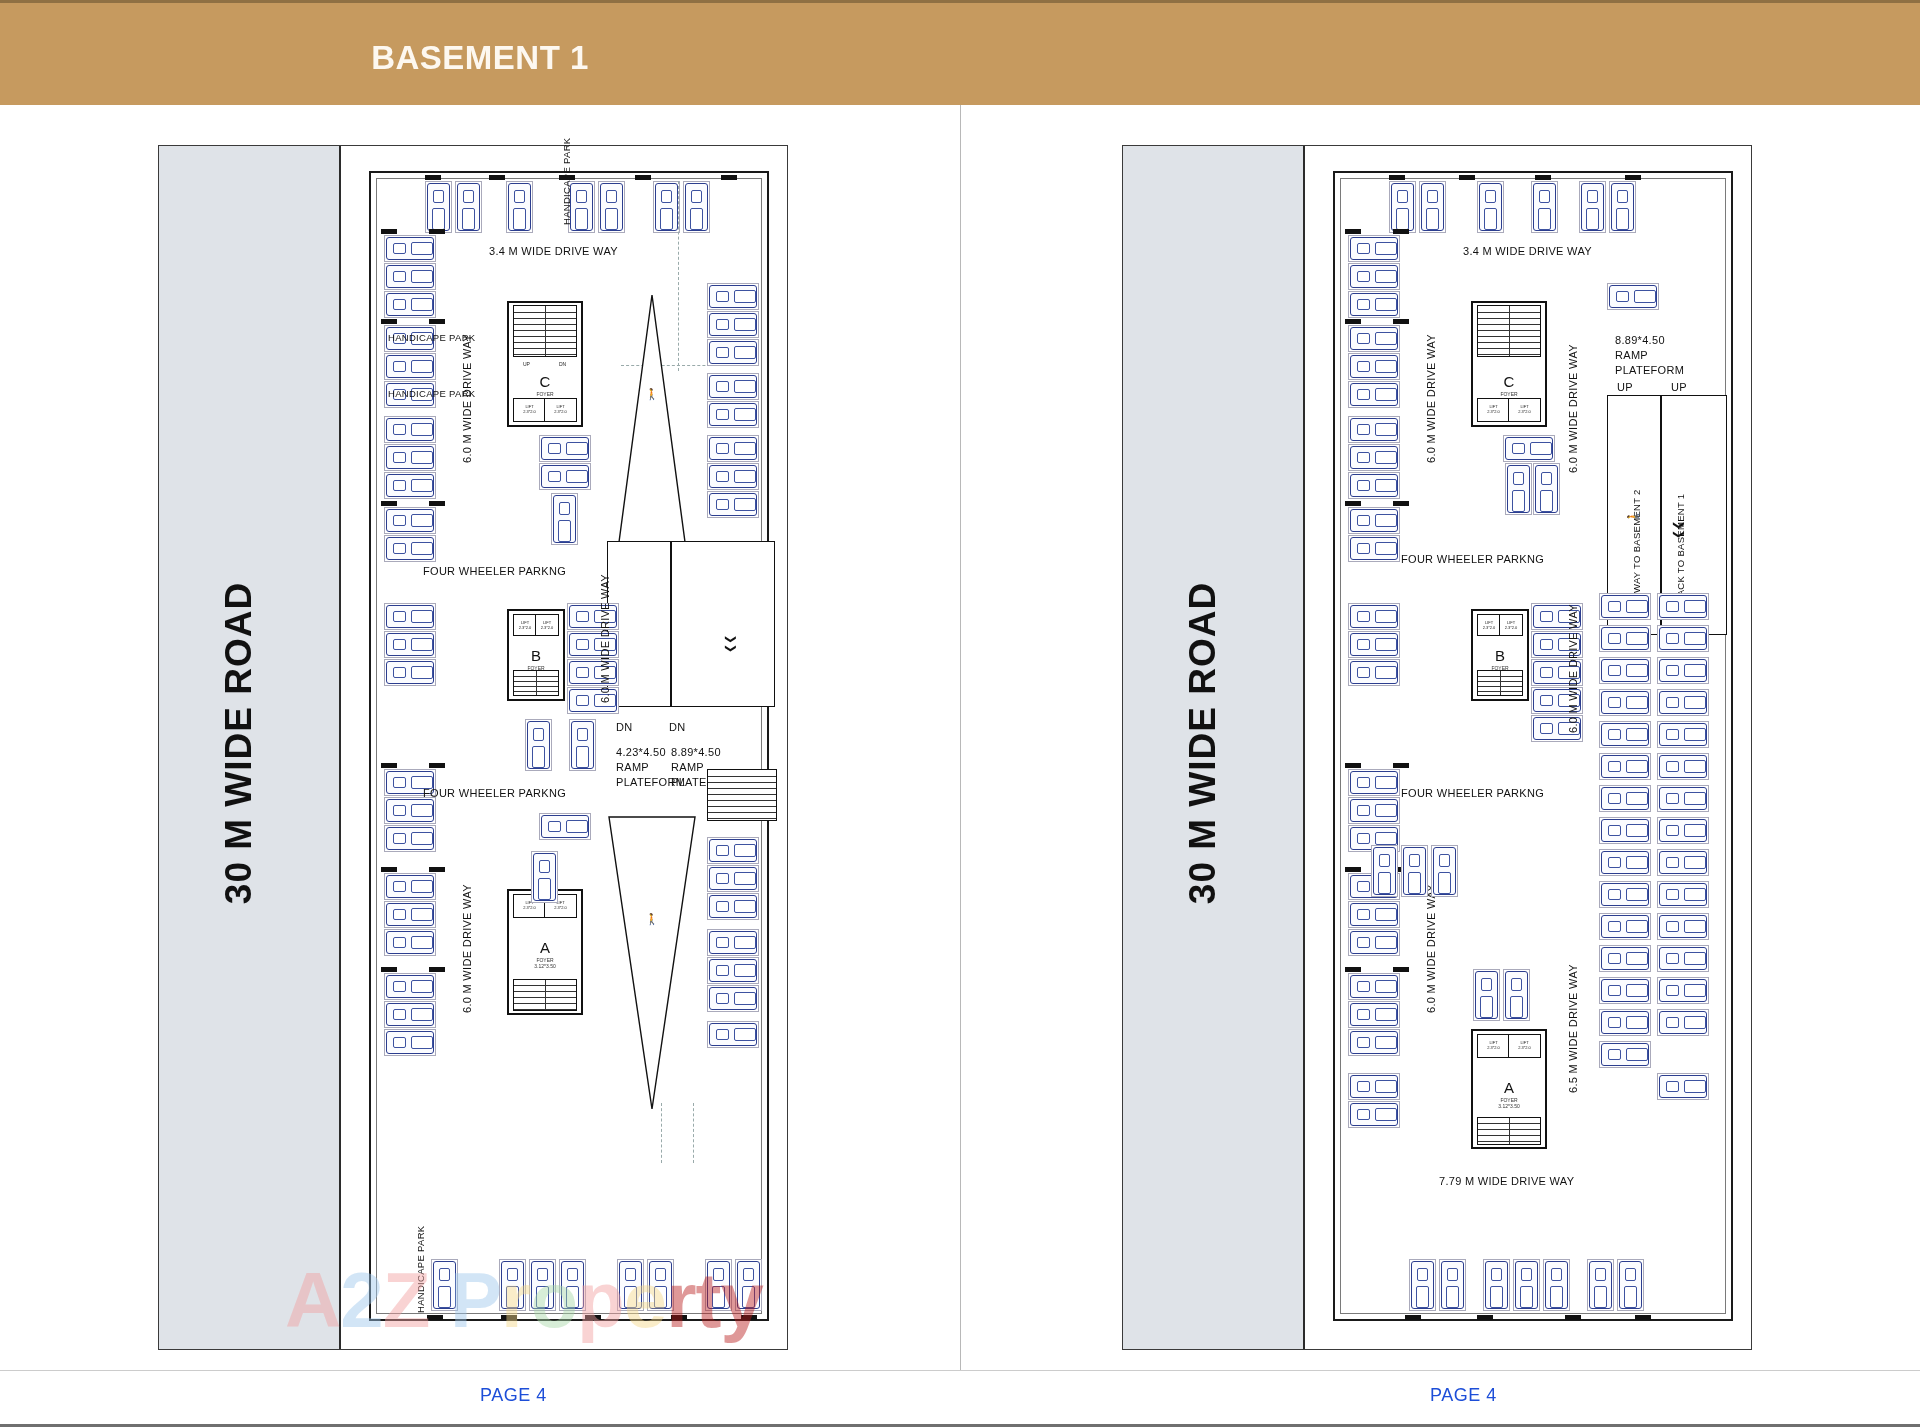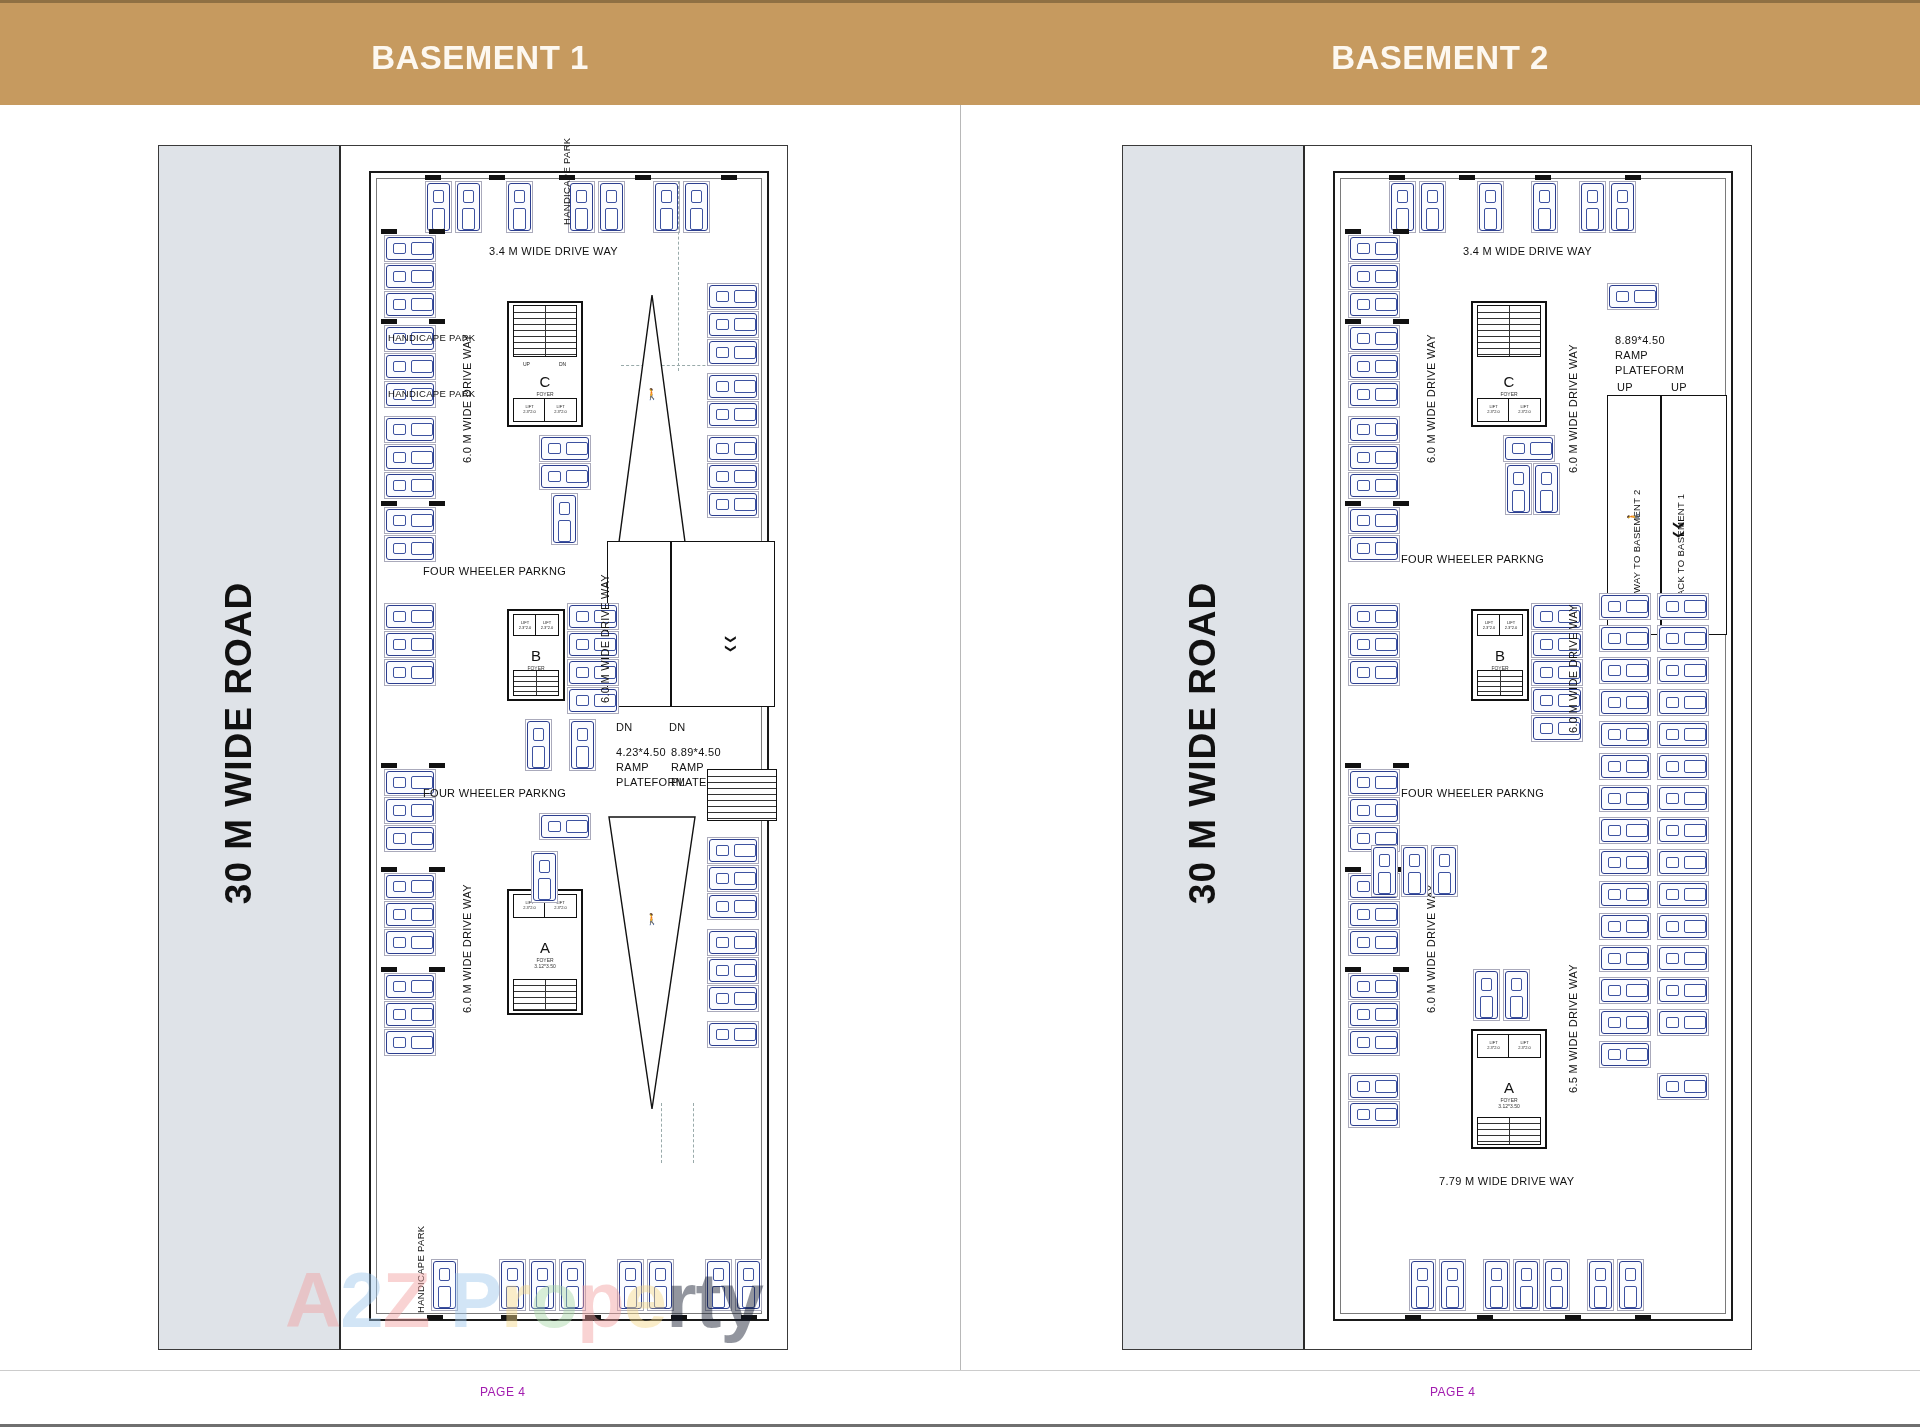--- a/index.html
+++ b/index.html
@@ -43,21 +43,21 @@
   .footer-rule {
     position: absolute; left: 0; top: 1370px;
     width: 1920px; height: 1px; background: #cccccc;
   }
   .footer-rule2 {
     position: absolute; left: 0; top: 1424px;
     width: 1920px; height: 3px; background: #6f6f6f;
   }
   .page-label {
     position: absolute; top: 1385px;
-    font-size: 12px; color: #a21caf; letter-spacing: .5px;
+    font-size: 18px; color: #1d4ed8; letter-spacing: .5px;
     font-family: "Liberation Sans", sans-serif;
   }
   .page-label.left  { left: 480px; }
   .page-label.right { left: 1430px; }
 
   
   .sheet {
     position: absolute;
     background: #ffffff;
     border: 1px solid #3a3a3a;
@@ -217,37 +217,36 @@
   }
   .wm-logo span:nth-child(1){ color:#f2a0a0; }
   .wm-logo span:nth-child(2){ color:#9dc7ec; }
   .wm-logo span:nth-child(3){ color:#f2a0a0; }
   .wm-logo span:nth-child(4){ color:#f6d98a; }
   .wm-logo span:nth-child(5){ color:#9dc7ec; }
   .wm-logo span:nth-child(6){ color:#f6d98a; }
   .wm-logo span:nth-child(7){ color:#a8d8a8; }
   .wm-logo span:nth-child(8){ color:#f2a0a0; }
   .wm-logo span:nth-child(9){ color:#f6d98a; }
-  .wm-logo span:nth-child(10){ color:#0f172a; }
+  .wm-logo span:nth-child(10){ color:#b91c1c; }
   .wm-url {
     position: absolute; left: 900px; top: 1268px;
     font-size: 62px; color: #e7e7e7;
     font-family: "Liberation Sans", sans-serif;
     letter-spacing: -1px; white-space: nowrap;
     pointer-events: none;
   }
 </style>
 </head>
 <body>
 
 <div id="page">
 
   <div class="header-band">
     <div class="header-title left">BASEMENT 1</div>
-    <div class="header-title right">BASEMENT 2</div>
   </div>
 
   <div class="center-divider"></div>
 
   <div class="sheet left">
     <div class="road-band">
       <div class="road-text">30 M WIDE  ROAD</div>
     </div>
     <div class="road-vline"></div>
 

